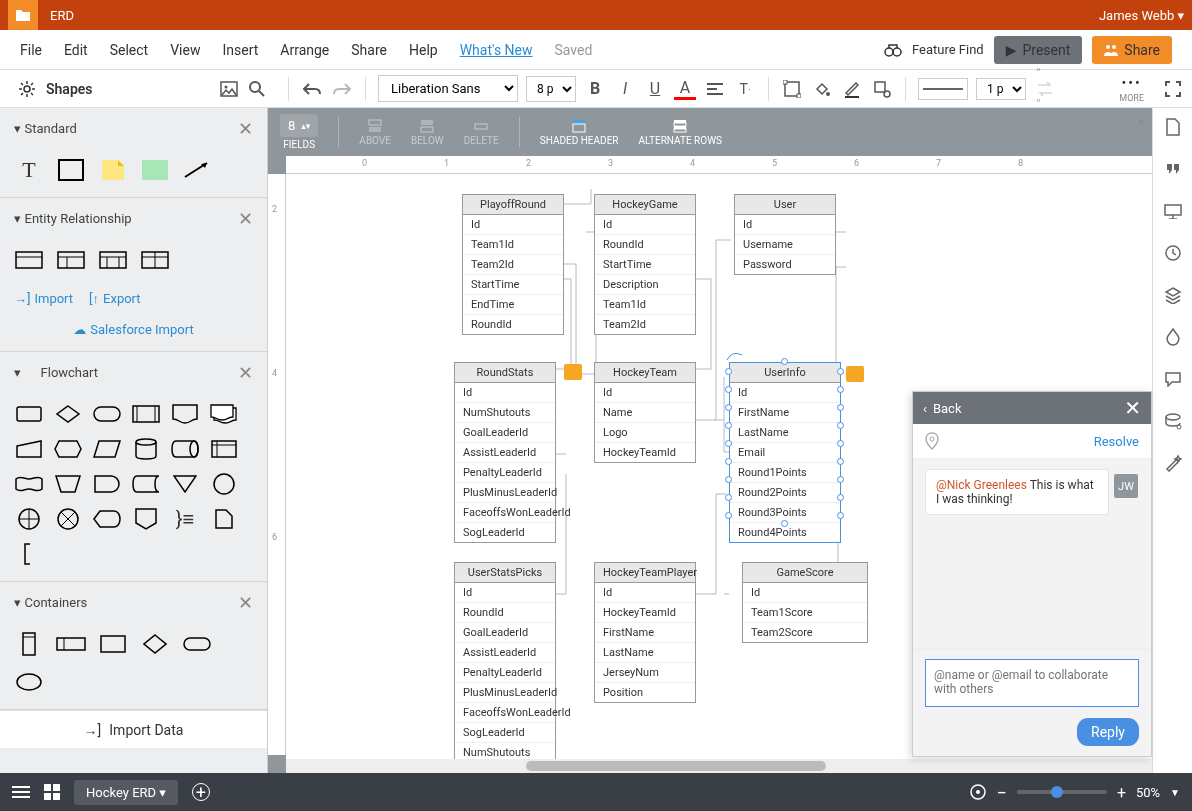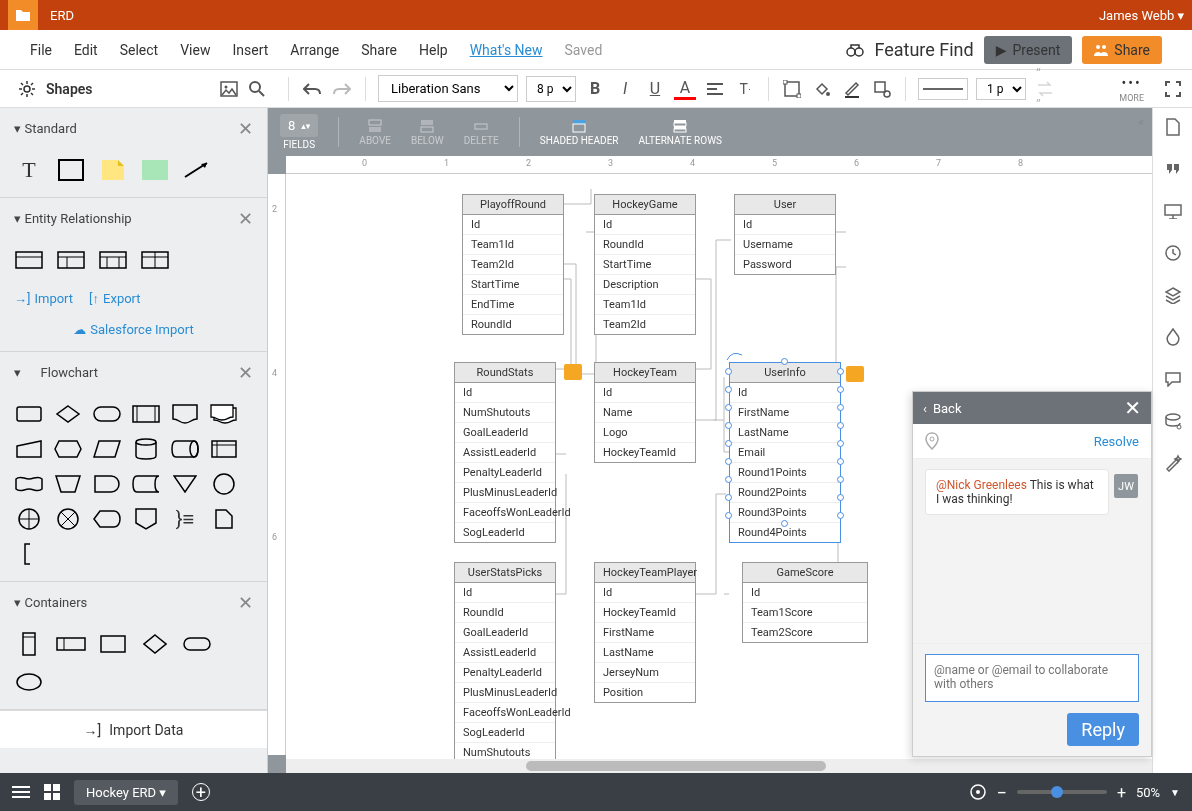--- a/index.html
+++ b/index.html
@@ -1,21 +1,21 @@
 <!DOCTYPE html>
 <html><head>
 <meta charset="utf-8">
 <style>
 *{box-sizing:border-box;margin:0;padding:0;font-family:-apple-system,BlinkMacSystemFont,"Segoe UI",Roboto,sans-serif}
 body{width:1192px;height:811px;overflow:hidden;background:#fff;font-size:13px;color:#333}
 .titlebar{height:30px;background:#c2410c;color:#fff;display:flex;align-items:center;padding:0 8px}
 .title-folder{width:30px;height:30px;background:#f28c28;display:flex;align-items:center;justify-content:center}
 .title-name{margin-left:12px;font-size:13px}
 .title-user{margin-left:auto;font-size:13px;cursor:pointer}
-.menubar{height:40px;background:#fff;border-bottom:1px solid #ddd;display:flex;align-items:center;padding:0 30px;gap:22px}
+.menubar{height:40px;background:#fff;border-bottom:1px solid #ddd;display:flex;align-items:center;padding:0 20px;gap:22px}
 .menubar span{font-size:14px;color:#333;cursor:pointer}
 .menubar .link{color:#2a8dd4;text-decoration:underline}
 .menubar .muted{color:#999}
 .menubar .right{margin-left:auto;display:flex;align-items:center;gap:10px}
 .btn{padding:6px 12px;border-radius:3px;font-size:13px;cursor:pointer;display:inline-flex;align-items:center;gap:6px}
 .btn-present{background:#6d7278;color:#fff}
 .btn-share{background:#f28c28;color:#fff}
 .toolbar{height:38px;background:#fff;border-bottom:1px solid #ddd;display:flex;align-items:center;padding:0 8px;gap:8px}
 .tool-sep{width:1px;height:24px;background:#ddd;margin:0 4px}
 .tool-icon{width:22px;height:22px;cursor:pointer;display:flex;align-items:center;justify-content:center;color:#555}
@@ -54,21 +54,21 @@
 .cp-back{cursor:pointer;display:flex;align-items:center;gap:6px}
 .cp-close{margin-left:auto;cursor:pointer;font-size:20px}
 .cp-sub{padding:8px 12px;display:flex;align-items:center;border-bottom:1px solid #eee}
 .cp-resolve{margin-left:auto;color:#2a8dd4;cursor:pointer;font-size:13px}
 .cp-body{flex:1;padding:10px 12px;background:#f3f3f3}
 .cp-comment{background:#fff;border:1px solid #e5e5e5;border-radius:3px;padding:8px 10px;font-size:12px;position:relative;margin-right:30px}
 .cp-comment .mention{color:#d0562b}
 .cp-avatar{position:absolute;right:-30px;top:4px;width:24px;height:24px;background:#8f969c;color:#fff;display:flex;align-items:center;justify-content:center;font-size:11px;border-radius:2px}
 .cp-footer{padding:10px 12px;background:#f3f3f3;border-top:1px solid #eee}
 .cp-input{width:100%;border:1px solid #4a90e2;padding:8px;font-size:12px;resize:none;height:48px;font-family:inherit}
-.cp-reply{float:right;margin-top:8px;background:#4a90e2;color:#fff;border:none;padding:6px 14px;border-radius:3px;cursor:pointer;font-size:18px}
+.cp-reply{float:right;margin-top:8px;background:#4a90e2;color:#fff;border:none;padding:6px 14px;border-radius:11px;cursor:pointer;font-size:14px}
 .statusbar{height:38px;background:#3a3f46;color:#fff;display:flex;align-items:center;padding:0 12px;gap:14px}
 .sb-tab{background:#555a60;padding:5px 12px;border-radius:3px;font-size:13px;cursor:pointer}
 .sb-zoom{margin-left:auto;display:flex;align-items:center;gap:10px;font-size:13px}
 .handle{position:absolute;width:7px;height:7px;border:1px solid #4a90e2;background:#fff;border-radius:50%}
 .ruler-tick{position:absolute;font-size:9px;color:#999;top:2px}
 .ruler-vtick{position:absolute;font-size:9px;color:#999;left:4px}
 svg{display:block}
 .line-style{border:1px solid #ccc;width:50px;height:22px;display:inline-flex;align-items:center;justify-content:center}
 .scroll-h{position:absolute;bottom:0;left:18px;right:0;height:14px;background:#eee}
 .scroll-h-thumb{position:absolute;height:10px;top:2px;background:#bbb;border-radius:5px}
@@ -99,21 +99,21 @@
   <span class="link">What's New</span>
   <span class="muted">Saved</span>
   <div class="right">
     <span>
         <svg width="18" height="14" viewBox="0 0 18 14">
           <circle cx="5" cy="9" r="4" fill="none" stroke="#333" stroke-width="1.5"></circle>
           <circle cx="13" cy="9" r="4" fill="none" stroke="#333" stroke-width="1.5"></circle>
           <path d="M5 5V2h8v3" fill="none" stroke="#333" stroke-width="1.5"></path>
         </svg>
       </span>
-    <span style="font-size:18px">Feature Find</span>
+    <span style="font-size:13px">Feature Find</span>
     <div class="btn btn-present">
         <span>▶</span>
         <span>Present</span>
       </div>
     <div class="btn btn-share">
         <span>
           <svg width="14" height="12" viewBox="0 0 14 12">
             <circle cx="4" cy="3" r="2" fill="#fff"></circle>
             <circle cx="10" cy="3" r="2" fill="#fff"></circle>
             <path d="M0 12c0-3 2-4 4-4s4 1 4 4M6 12c0-3 2-4 4-4s4 1 4 4" fill="#fff"></path>

